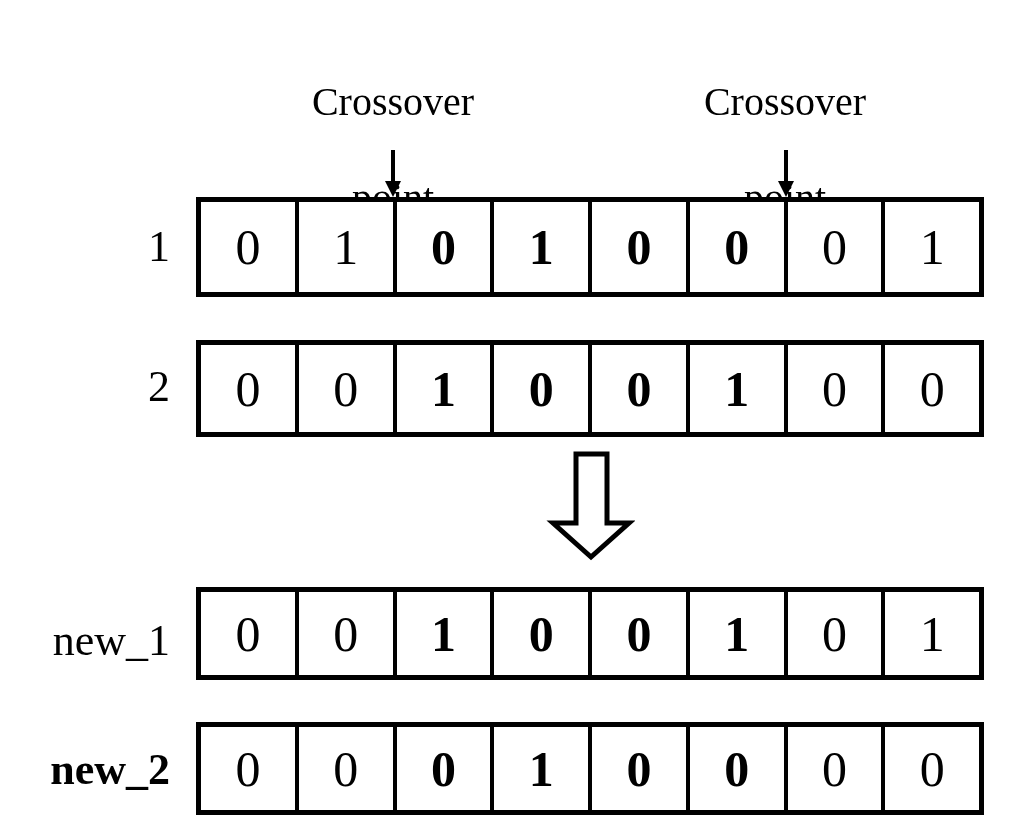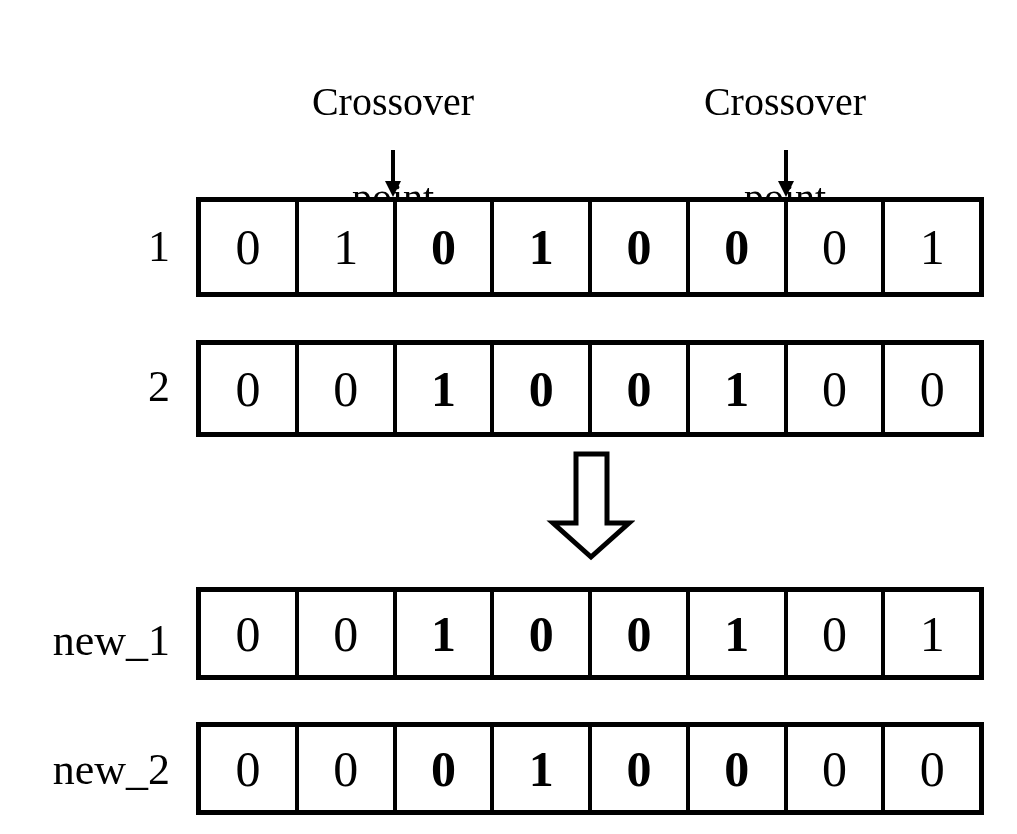--- a/index.html
+++ b/index.html
@@ -138,21 +138,21 @@
     <div class="cell">0</div>
     <div class="cell">0</div>
     <div class="cell bold">1</div>
     <div class="cell bold">0</div>
     <div class="cell bold">0</div>
     <div class="cell bold">1</div>
     <div class="cell">0</div>
     <div class="cell">1</div>
   </div>
 
-  <div class="row-label" style="left:10px; top:748px; width:160px;">new_2</div>
+  <div class="row-label" style="left:10px; top:748px; width:160px;font-weight:bold;">new_2</div>
   <div class="grid" style="left:196px; top:722px; width:788px; height:93px;">
     <div class="cell">0</div>
     <div class="cell">0</div>
     <div class="cell bold">0</div>
     <div class="cell bold">1</div>
     <div class="cell bold">0</div>
     <div class="cell bold">0</div>
     <div class="cell">0</div>
     <div class="cell">0</div>
   </div>

